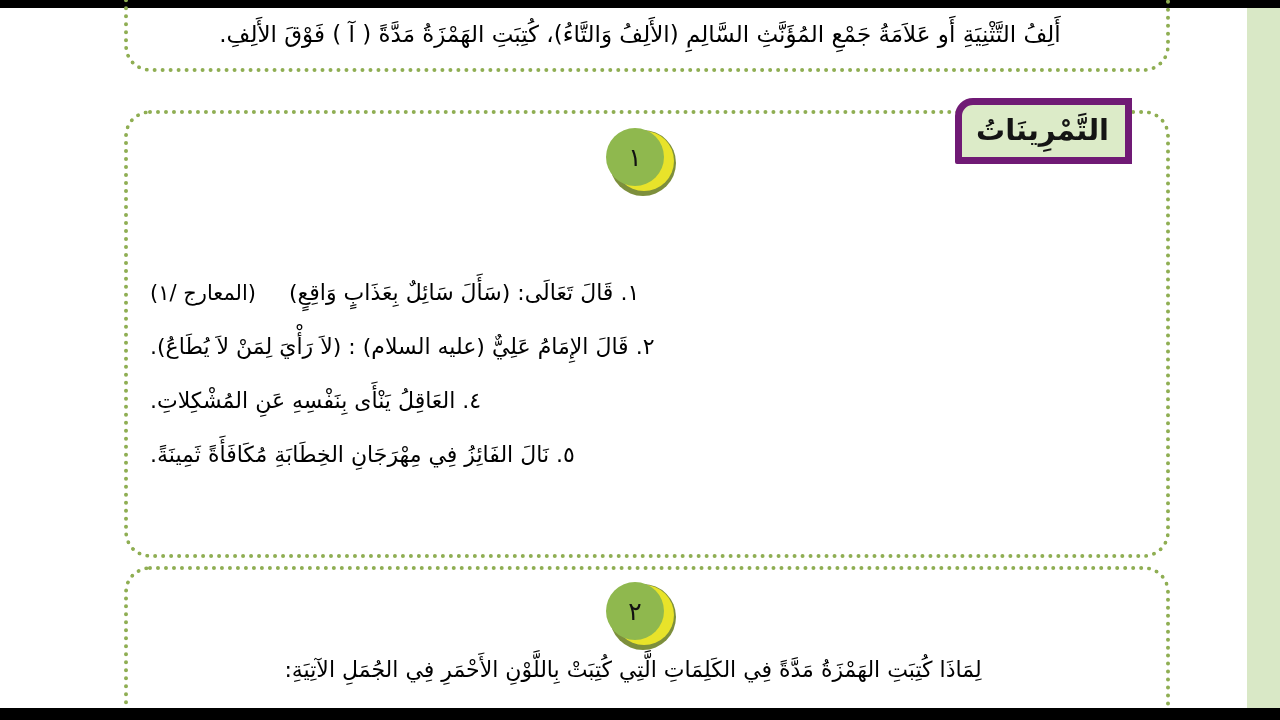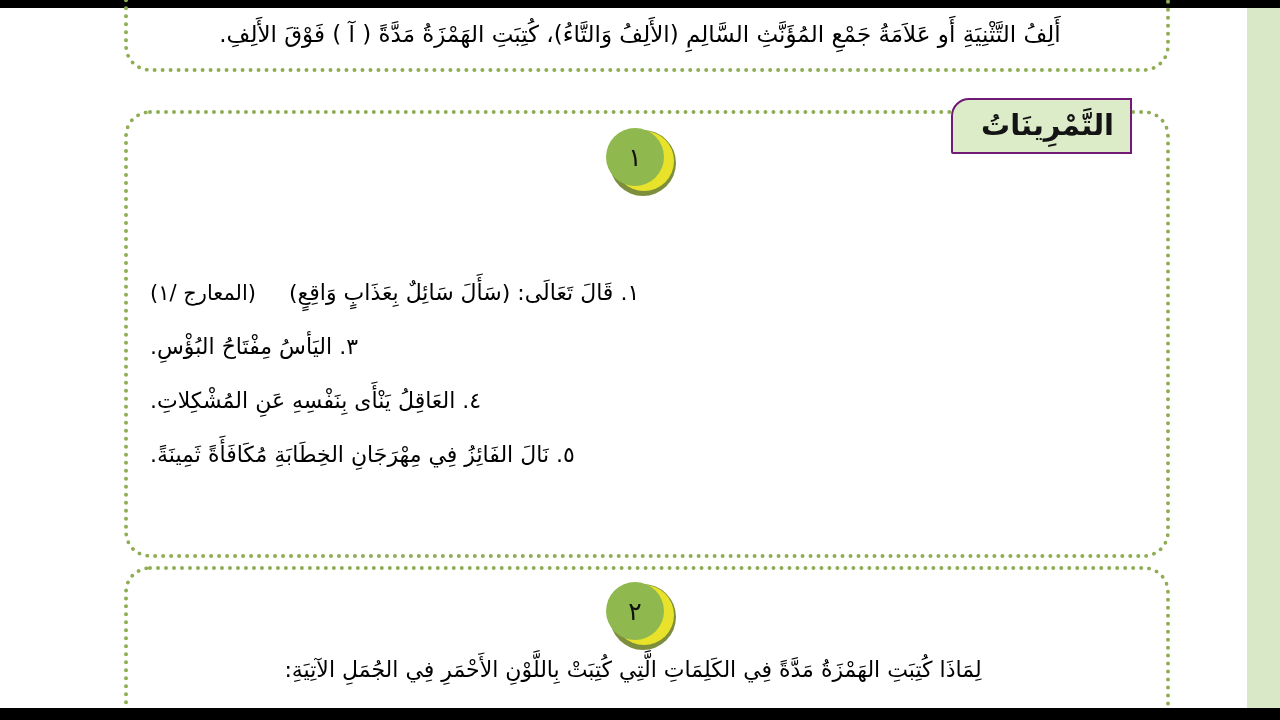--- a/index.html
+++ b/index.html
@@ -86,24 +86,24 @@
     text-align: center;
     letter-spacing: 0;
   }
 
   
   #title-chip {
     position: absolute;
     right: 148px;
     top: 98px;
     background: #dcebc8;
-    border: 2px solid #701a75;
+    border: 7px solid #701a75;
     border-top-left-radius: 18px;
     border-bottom-left-radius: 2px;
-    padding: 6px 16px 8px 28px;
+    padding: 6px 16px 8px 14px;
     font-size: 29px;
     font-weight: bold;
     color: #141414;
     line-height: 38px;
   }
 
   
   .badge {
     position: absolute;
     width: 72px;
@@ -212,22 +212,22 @@
   </div>
 
 
   <div id="ex1-list">
     <div class="item ar">
       <span>١.</span>
       <span>قَالَ تَعَالَى: (سَأَلَ سَائِلٌ بِعَذَابٍ وَاقِعٍ)</span>
       <span class="ref">(المعارج /١)</span>
     </div>
     <div class="item ar">
-      <span>٣.</span>
-      <span>اليَأسُ مِفْتَاحُ البُؤْسِ.</span>
+      <span>٢.</span>
+      <span>قَالَ الإِمَامُ عَلِيٌّ (عليه السلام) : (لاَ رَأْيَ لِمَنْ لاَ يُطَاعُ).</span>
     </div>
     <div class="item ar">
       <span>٤.</span>
       <span>العَاقِلُ يَنْأَى بِنَفْسِهِ عَنِ المُشْكِلاتِ.</span>
     </div>
     <div class="item ar">
       <span>٥.</span>
       <span>نَالَ الفَائِزُ فِي مِهْرَجَانِ الخِطَابَةِ مُكَافَأَةً ثَمِينَةً.</span>
     </div>
   </div>

